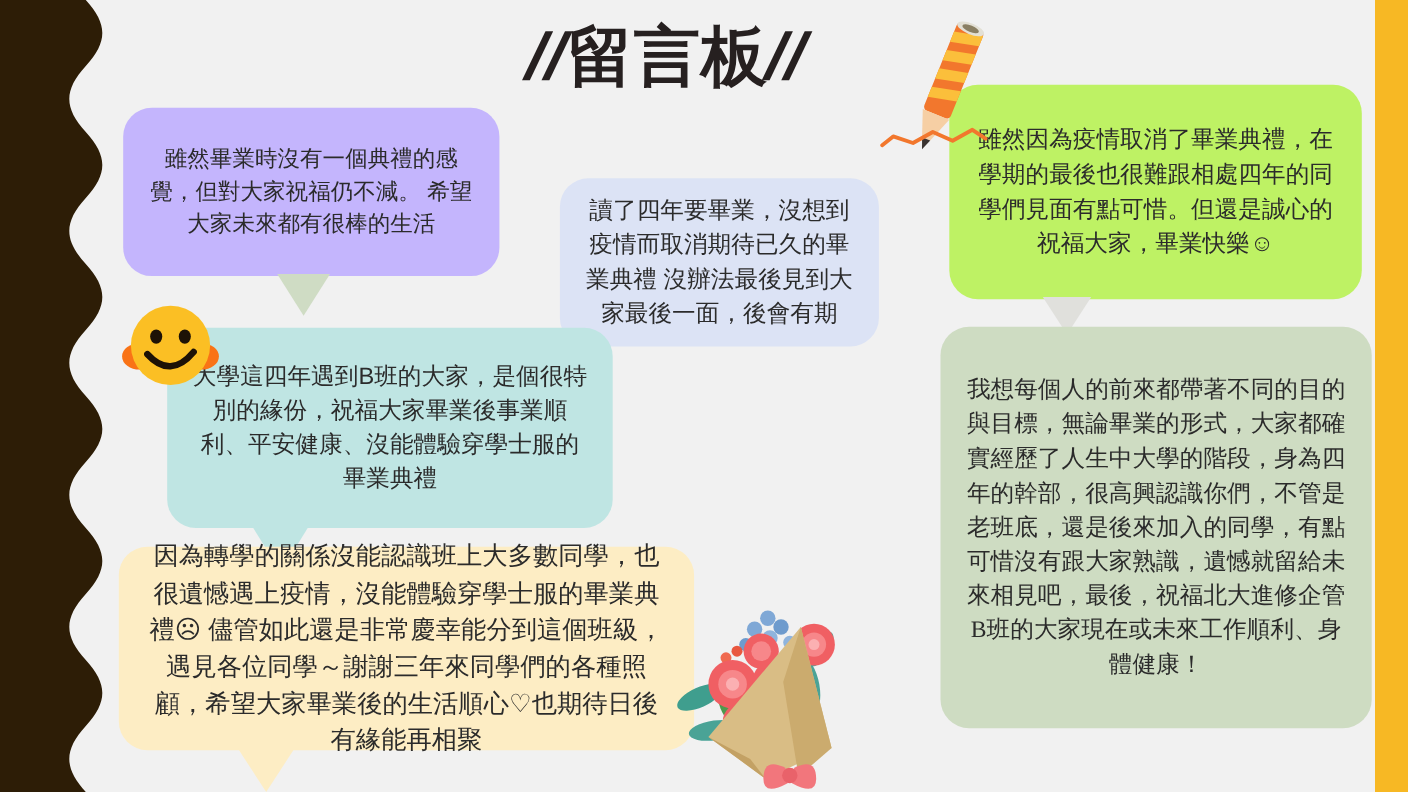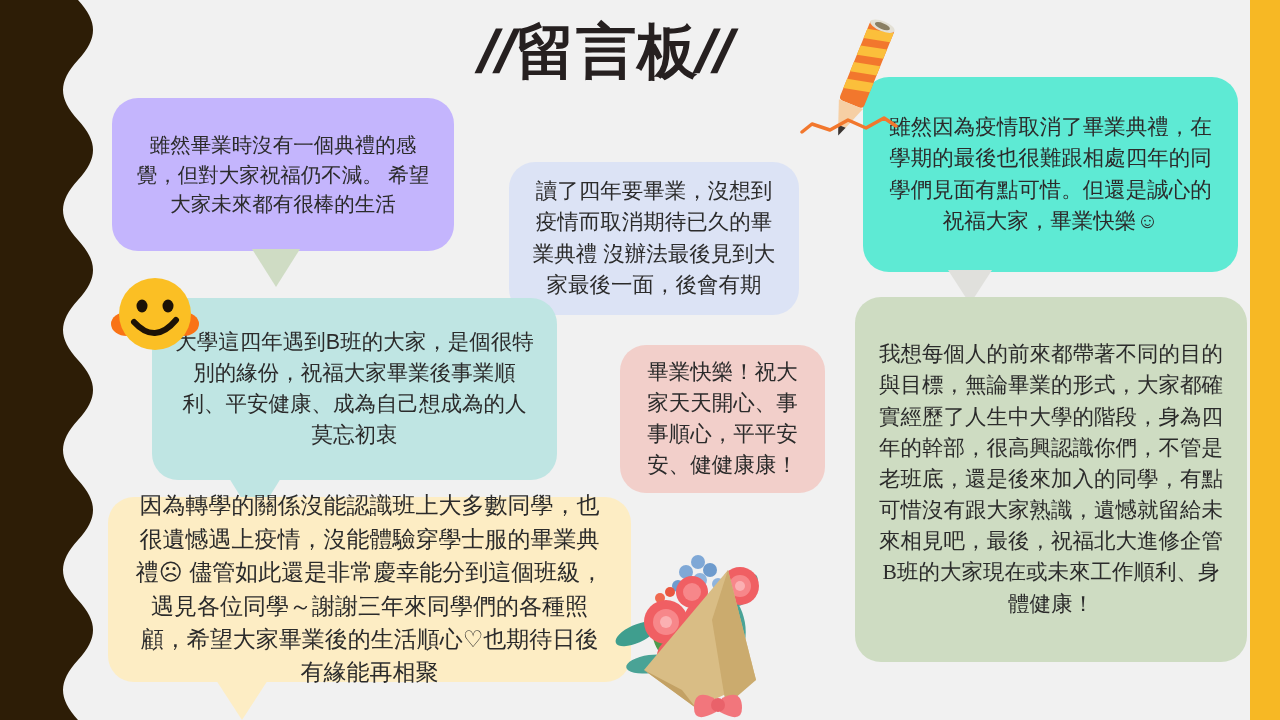--- a/index.html
+++ b/index.html
@@ -33,21 +33,21 @@
   .tail { position:absolute; width:0; height:0; z-index:3; }
 
   #b-green1 { left:112px; top:98px; width:342px; height:153px; background:#c4b5fd; }
   #b-green1 .txt { font-size:20.5px; }
   #t-green1 { left:252px; top:249px; border-left:24px solid transparent;
               border-right:24px solid transparent; border-top:38px solid #cfdcc4; }
 
   #b-blue { left:509px; top:162px; width:290px; height:153px; background:#dce3f5; }
   #b-blue .txt { font-size:21.5px; }
 
-  #b-gray { left:863px; top:77px; width:375px; height:195px; background:#5eead4;justify-content:flex-end; }
+  #b-gray { left:863px; top:77px; width:375px; height:195px; background:#bef264;justify-content:flex-end; }
   #b-gray .txt { font-size:21.5px; }
   #t-gray { left:948px; top:270px; border-left:22px solid transparent;
             border-right:22px solid transparent; border-top:34px solid #e0e0dc; }
 
   #b-teal { left:152px; top:298px; width:405px; height:182px; background:#bfe5e3; }
   #b-teal .txt { font-size:21.5px; }
   #t-teal { left:229px; top:478px; border-left:26px solid transparent;
             border-right:26px solid transparent; border-top:42px solid #bfe5e3; }
 
   #b-pink { left:620px; top:345px; width:205px; height:148px; background:#f2cfca; }
@@ -111,27 +111,24 @@
   <div class="bubble" id="b-blue">
     <div class="txt">讀了四年要畢業，沒想到疫情而取消期待已久的畢業典禮 沒辦法最後見到大家最後一面，後會有期</div>
   </div>
 
   <div class="bubble" id="b-gray">
     <div class="txt">雖然因為疫情取消了畢業典禮，在學期的最後也很難跟相處四年的同學們見面有點可惜。但還是誠心的祝福大家，畢業快樂☺</div>
   </div>
   <div class="tail" id="t-gray"></div>
 
   <div class="bubble" id="b-teal">
-    <div class="txt">大學這四年遇到B班的大家，是個很特別的緣份，祝福大家畢業後事業順利、平安健康、成為自己想成為的人莫忘初衷</div>
+    <div class="txt">大學這四年遇到B班的大家，是個很特別的緣份，祝福大家畢業後事業順利、平安健康、沒能體驗穿學士服的畢業典禮</div>
   </div>
   <div class="tail" id="t-teal"></div>
 
-  <div class="bubble" id="b-pink">
-    <div class="txt">畢業快樂！祝大家天天開心、事事順心，平平安安、健健康康！</div>
-  </div>
 
   <div class="bubble" id="b-green2">
     <div class="txt">我想每個人的前來都帶著不同的目的與目標，無論畢業的形式，大家都確實經歷了人生中大學的階段，身為四年的幹部，很高興認識你們，不管是老班底，還是後來加入的同學，有點可惜沒有跟大家熟識，遺憾就留給未來相見吧，最後，祝福北大進修企管B班的大家現在或未來工作順利、身體健康！</div>
   </div>
 
   <div class="bubble" id="b-cream">
     <div class="txt">因為轉學的關係沒能認識班上大多數同學，也很遺憾遇上疫情，沒能體驗穿學士服的畢業典禮☹ 儘管如此還是非常慶幸能分到這個班級，遇見各位同學～謝謝三年來同學們的各種照顧，希望大家畢業後的生活順心♡也期待日後有緣能再相聚</div>
   </div>
   <div class="tail" id="t-cream"></div>
 

